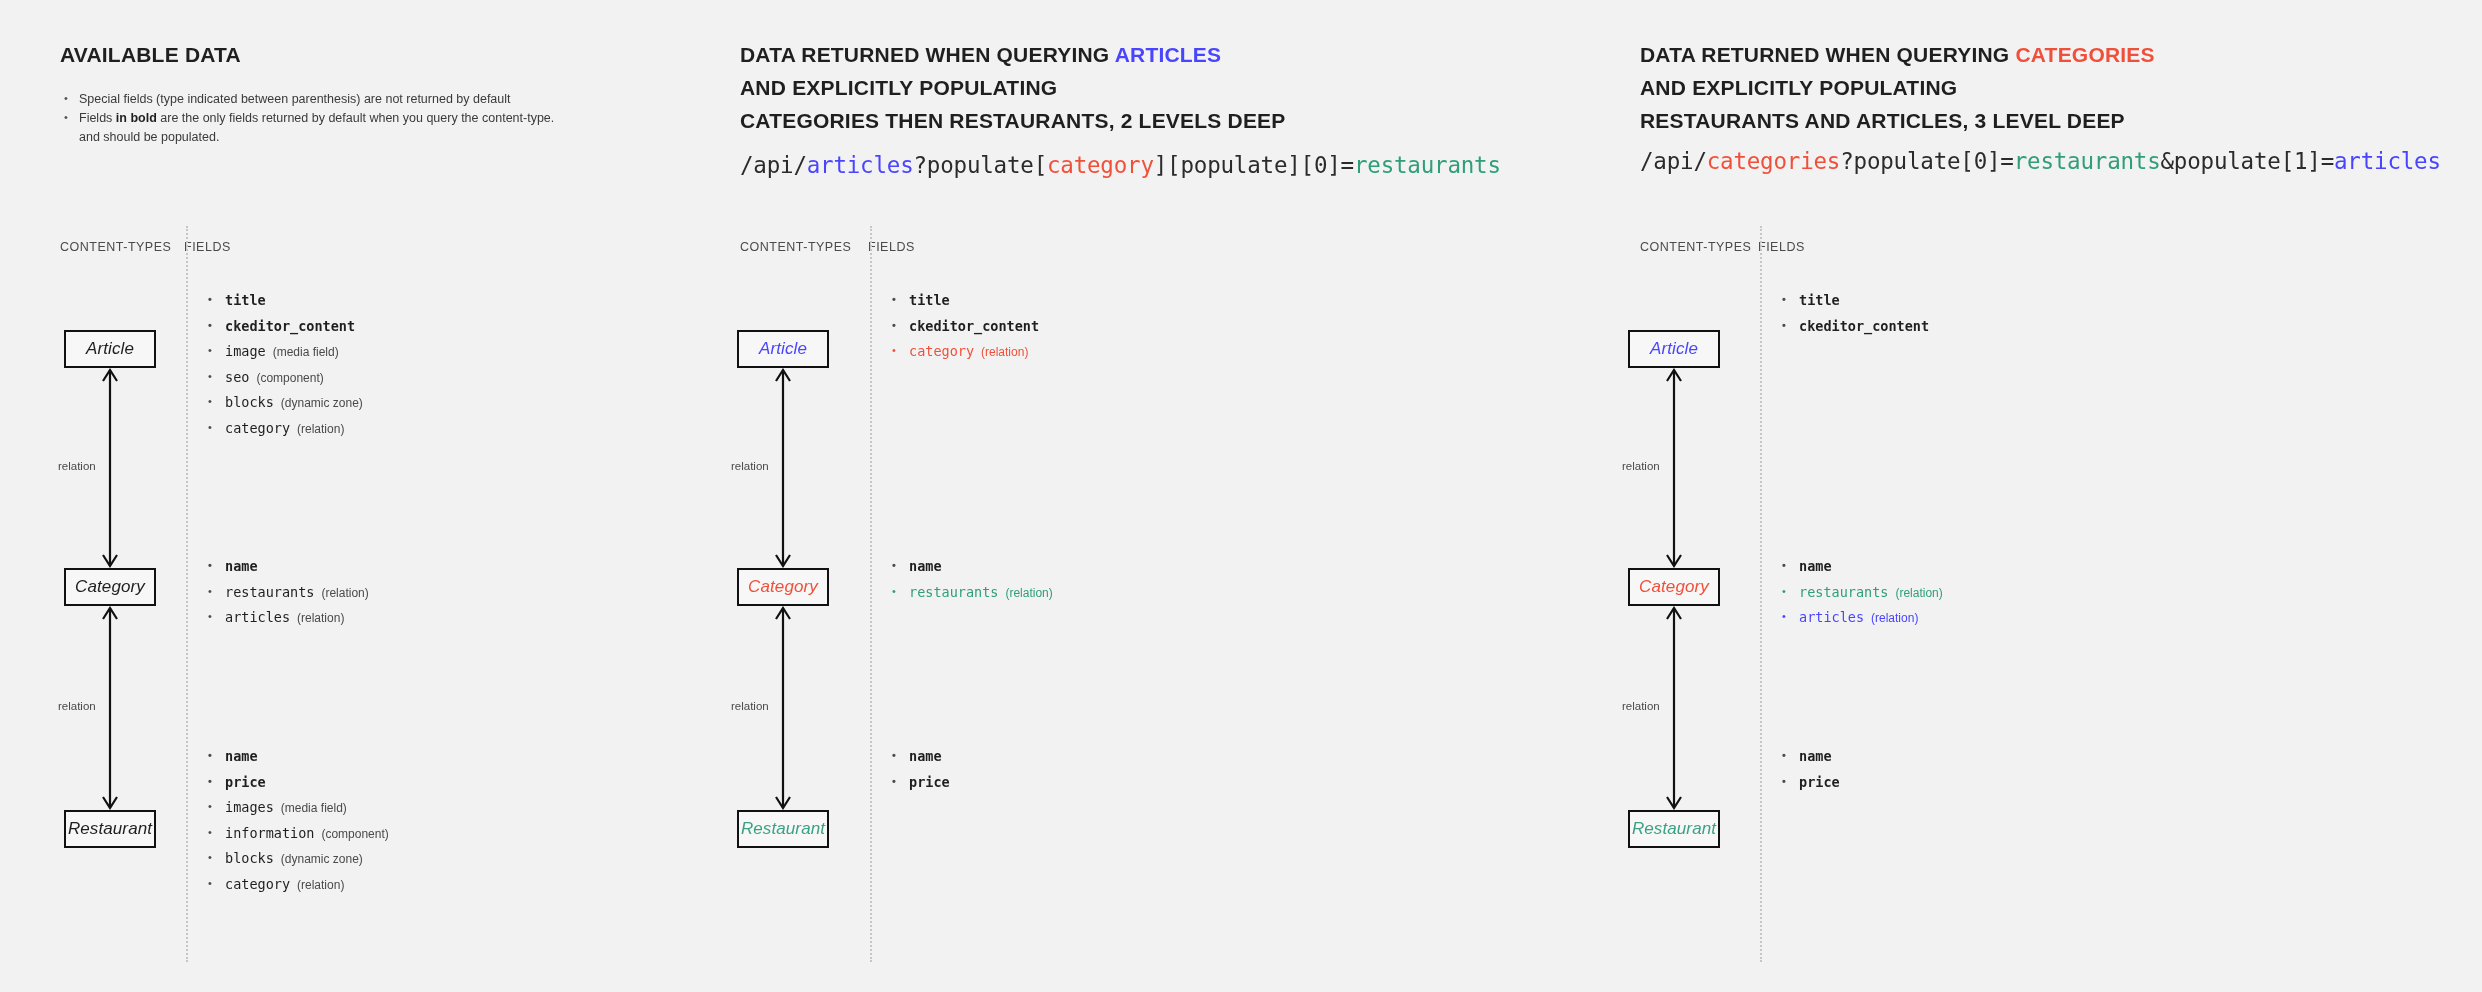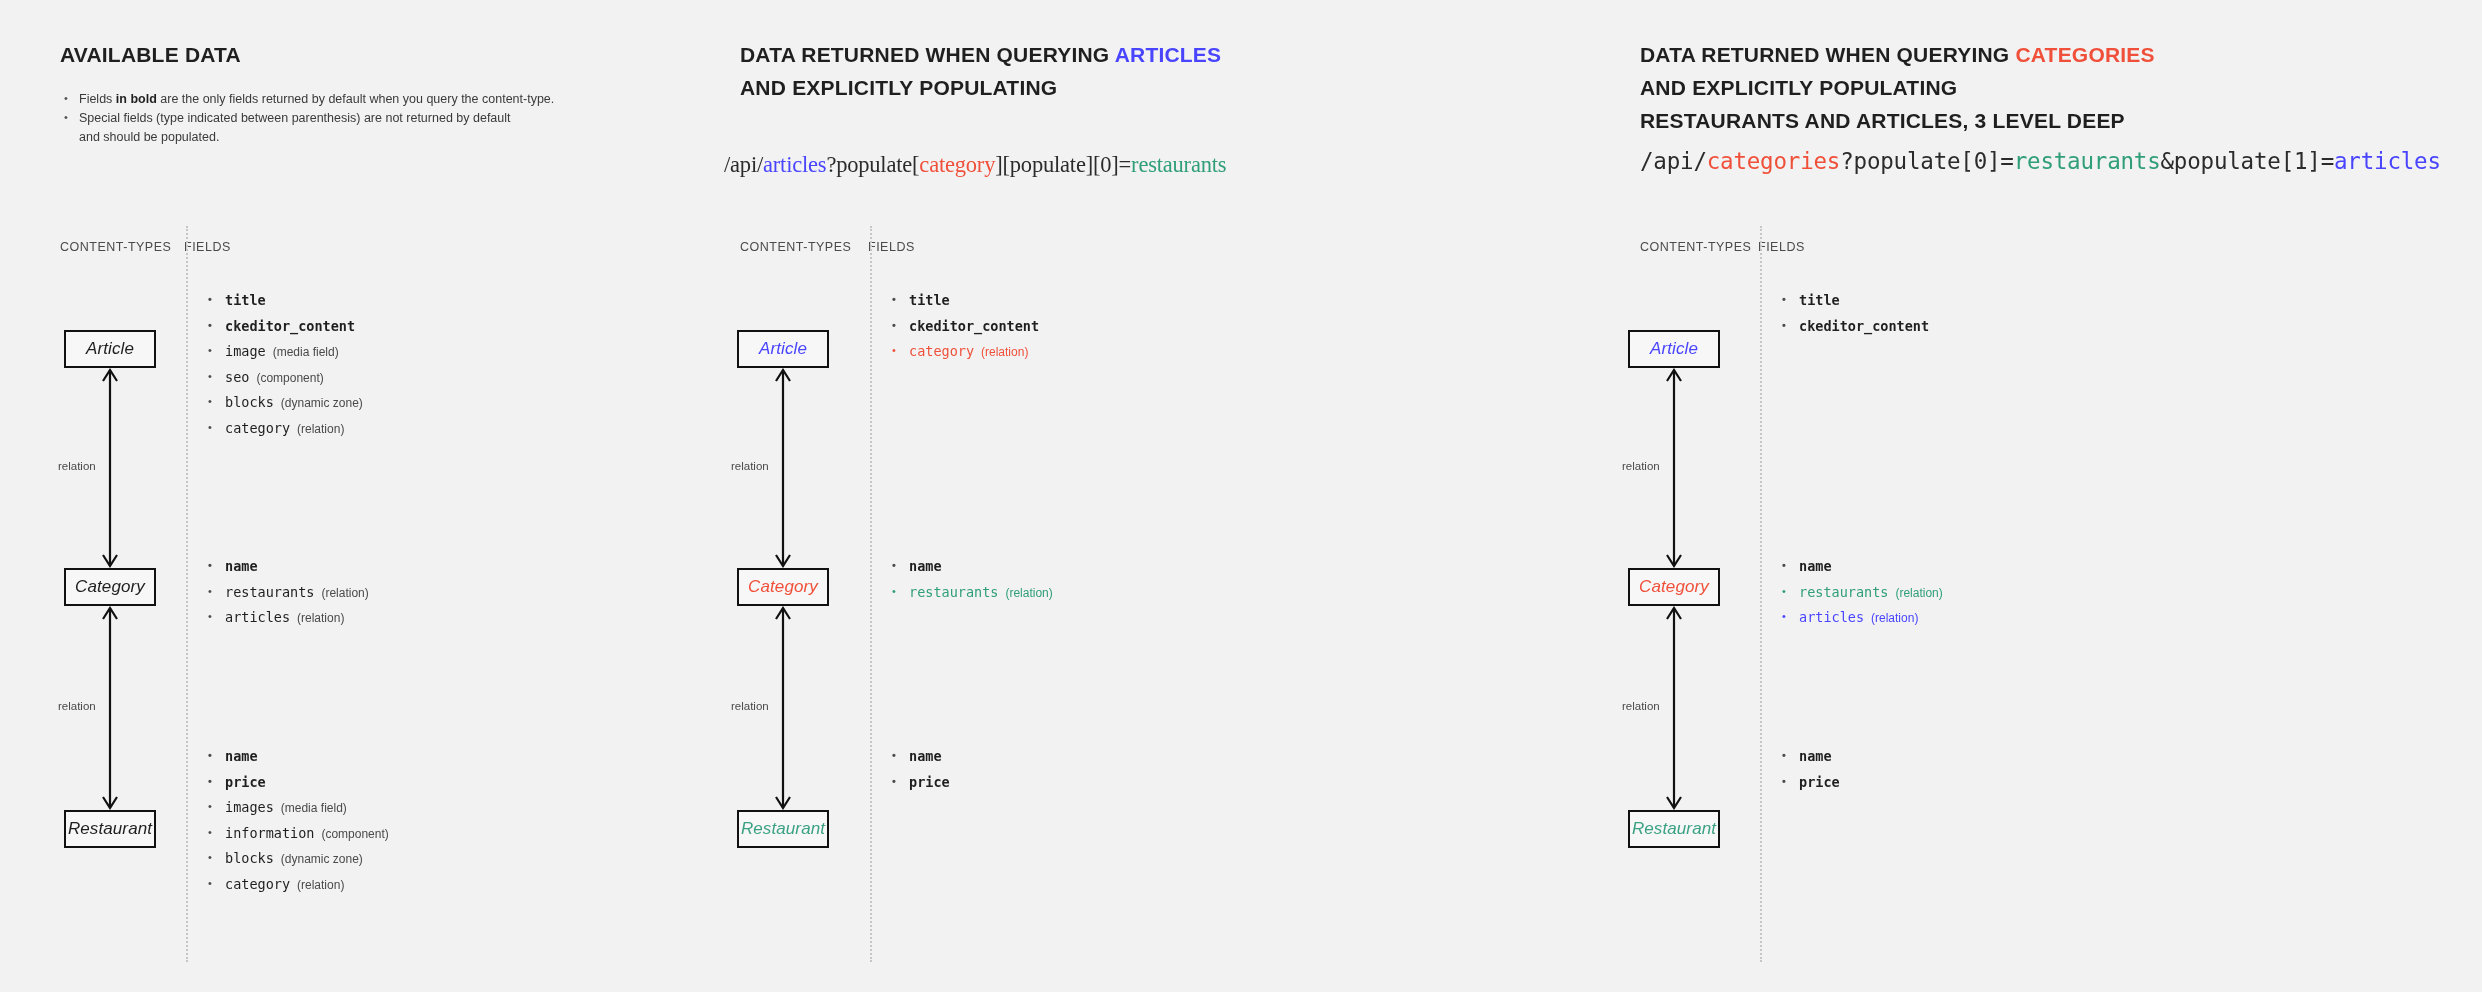--- a/index.html
+++ b/index.html
@@ -170,22 +170,22 @@
 </style>
 </head>
 <body>
 
 <div class="board">
     <div class="panel panel-1">
       <div class="heading" style="left: 60px; top: 38px;">
         <div><span>AVAILABLE DATA</span></div>
       </div>
       <div class="bullets" style="left: 62px; top: 90px;">
+        <div class="bul"><span>Special fields (type indicated between parenthesis) are not returned by default</span></div>
         <div class="bul"><span>Fields </span><b>in bold</b><span> are the only fields returned by default when you query the content-type.</span></div>
-        <div class="bul"><span>Special fields (type indicated between parenthesis) are not returned by default</span></div>
         <div class="" style="padding-left: 17px;"><span>and should be populated.</span></div>
       </div>
       <div class="col-label" style="left: 60px; top: 240px;">CONTENT-TYPES</div>
       <div class="col-label" style="left: 184px; top: 240px;">FIELDS</div>
       <div class="divider" style="left: 186px; top: 226px; height: 736px;"></div>
       <div class="ent-box " style="left: 64px; top: 330px;">
         <span>Article</span>
       </div>
       <div class="ent-box " style="left: 64px; top: 568px;">
         <span>Category</span>
@@ -224,22 +224,23 @@
         <div class="field-row "><span>images</span><span class="ftype">(media field)</span></div>
         <div class="field-row "><span>information</span><span class="ftype">(component)</span></div>
         <div class="field-row "><span>blocks</span><span class="ftype">(dynamic zone)</span></div>
         <div class="field-row "><span>category</span><span class="ftype">(relation)</span></div>
       </div>
     </div>
     <div class="panel panel-2">
       <div class="heading" style="left: 20px; top: 38px;">
         <div><span>DATA RETURNED WHEN QUERYING </span><span class="accent-blue">ARTICLES</span></div>
         <div><span>AND EXPLICITLY POPULATING</span></div>
-      </div>
-      <div class="api-url" style="left: 4px; top: 152px; font-family: Liberation Serif, serif;"><span>/api/</span><span class="t-blue">articles</span><span>?populate[</span><span class="t-orange">category</span><span>][populate][0]=</span><span class="t-teal">restaurants</span></div>
+        <div><span>CATEGORIES THEN RESTAURANTS, 2 LEVELS DEEP</span></div>
+      </div>
+      <div class="api-url" style="left: 20px; top: 152px;"><span>/api/</span><span class="t-blue">articles</span><span>?populate[</span><span class="t-orange">category</span><span>][populate][0]=</span><span class="t-teal">restaurants</span></div>
       <div class="col-label" style="left: 20px; top: 240px;">CONTENT-TYPES</div>
       <div class="col-label" style="left: 148px; top: 240px;">FIELDS</div>
       <div class="divider" style="left: 150px; top: 226px; height: 736px;"></div>
       <div class="ent-box c-blue" style="left: 17px; top: 330px;">
         <span>Article</span>
       </div>
       <div class="ent-box c-orange" style="left: 17px; top: 568px;">
         <span>Category</span>
       </div>
       <div class="ent-box c-teal" style="left: 17px; top: 810px;">

